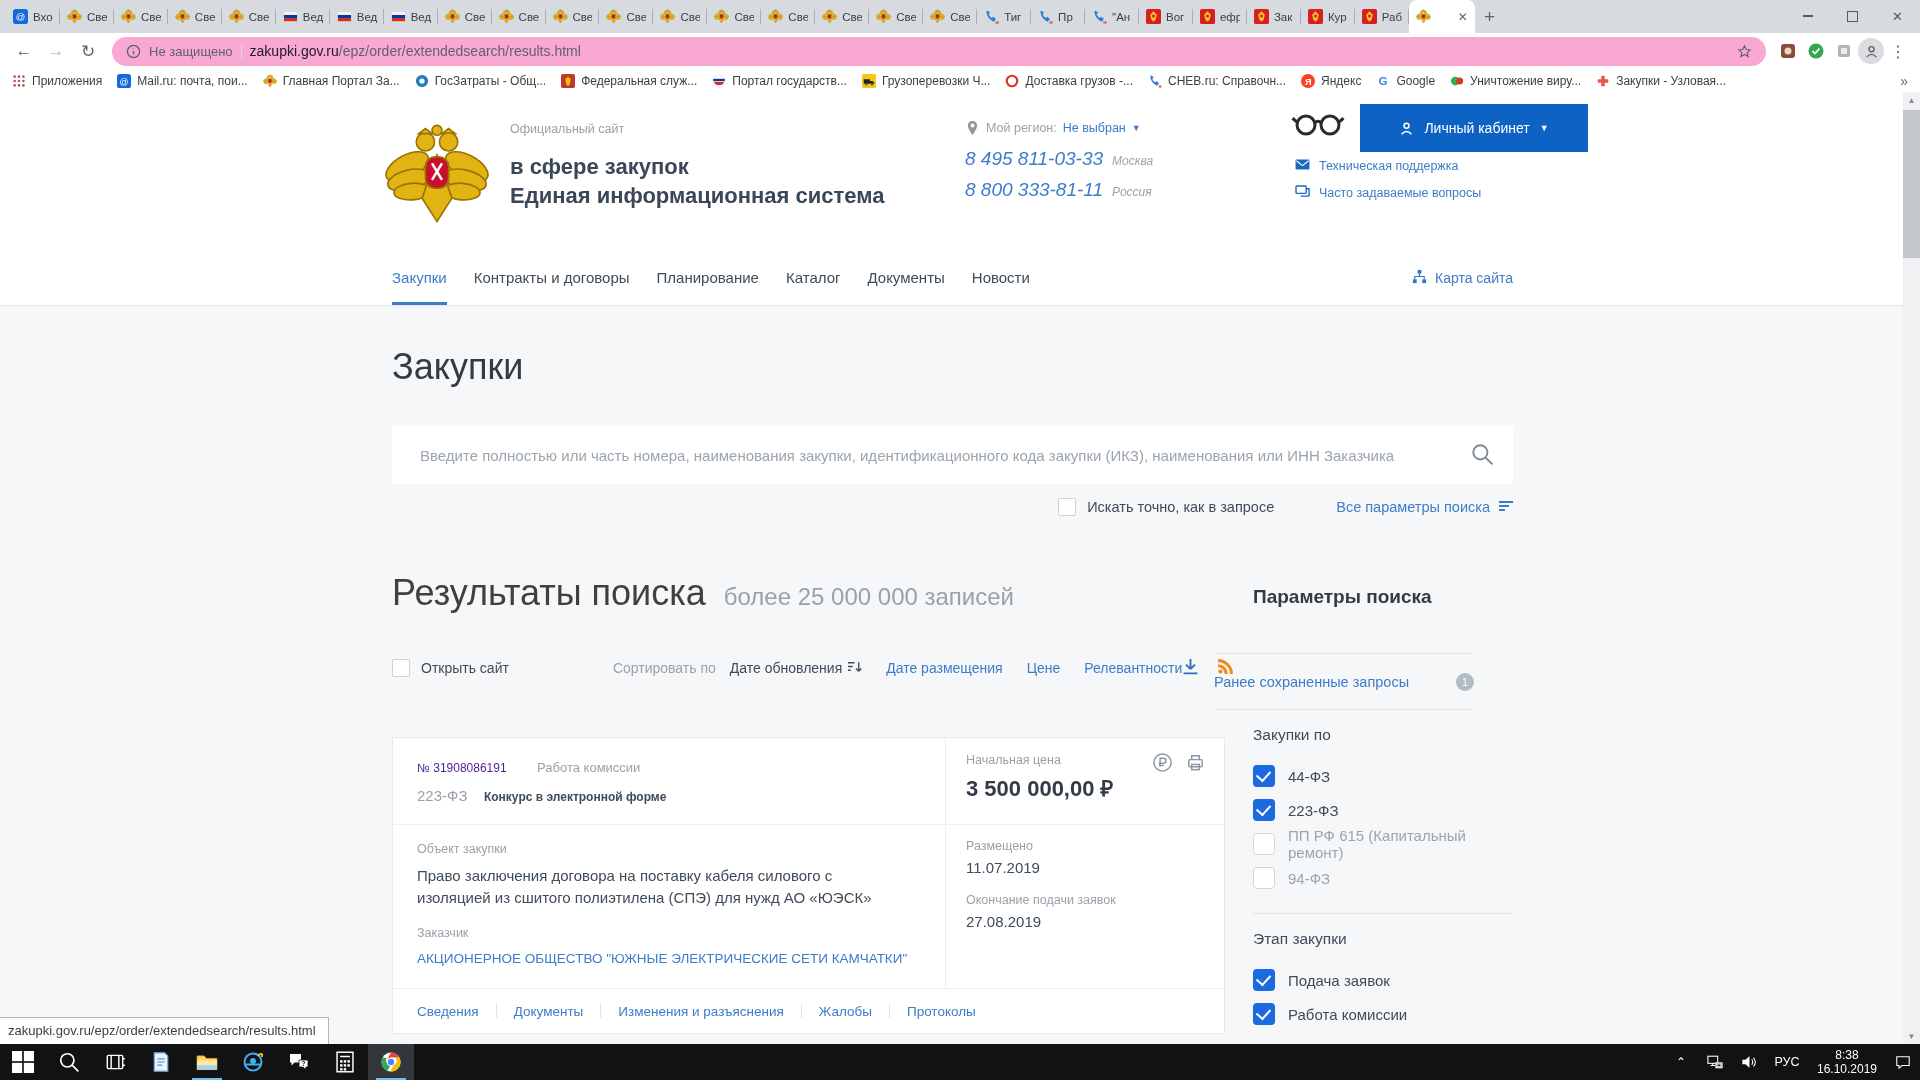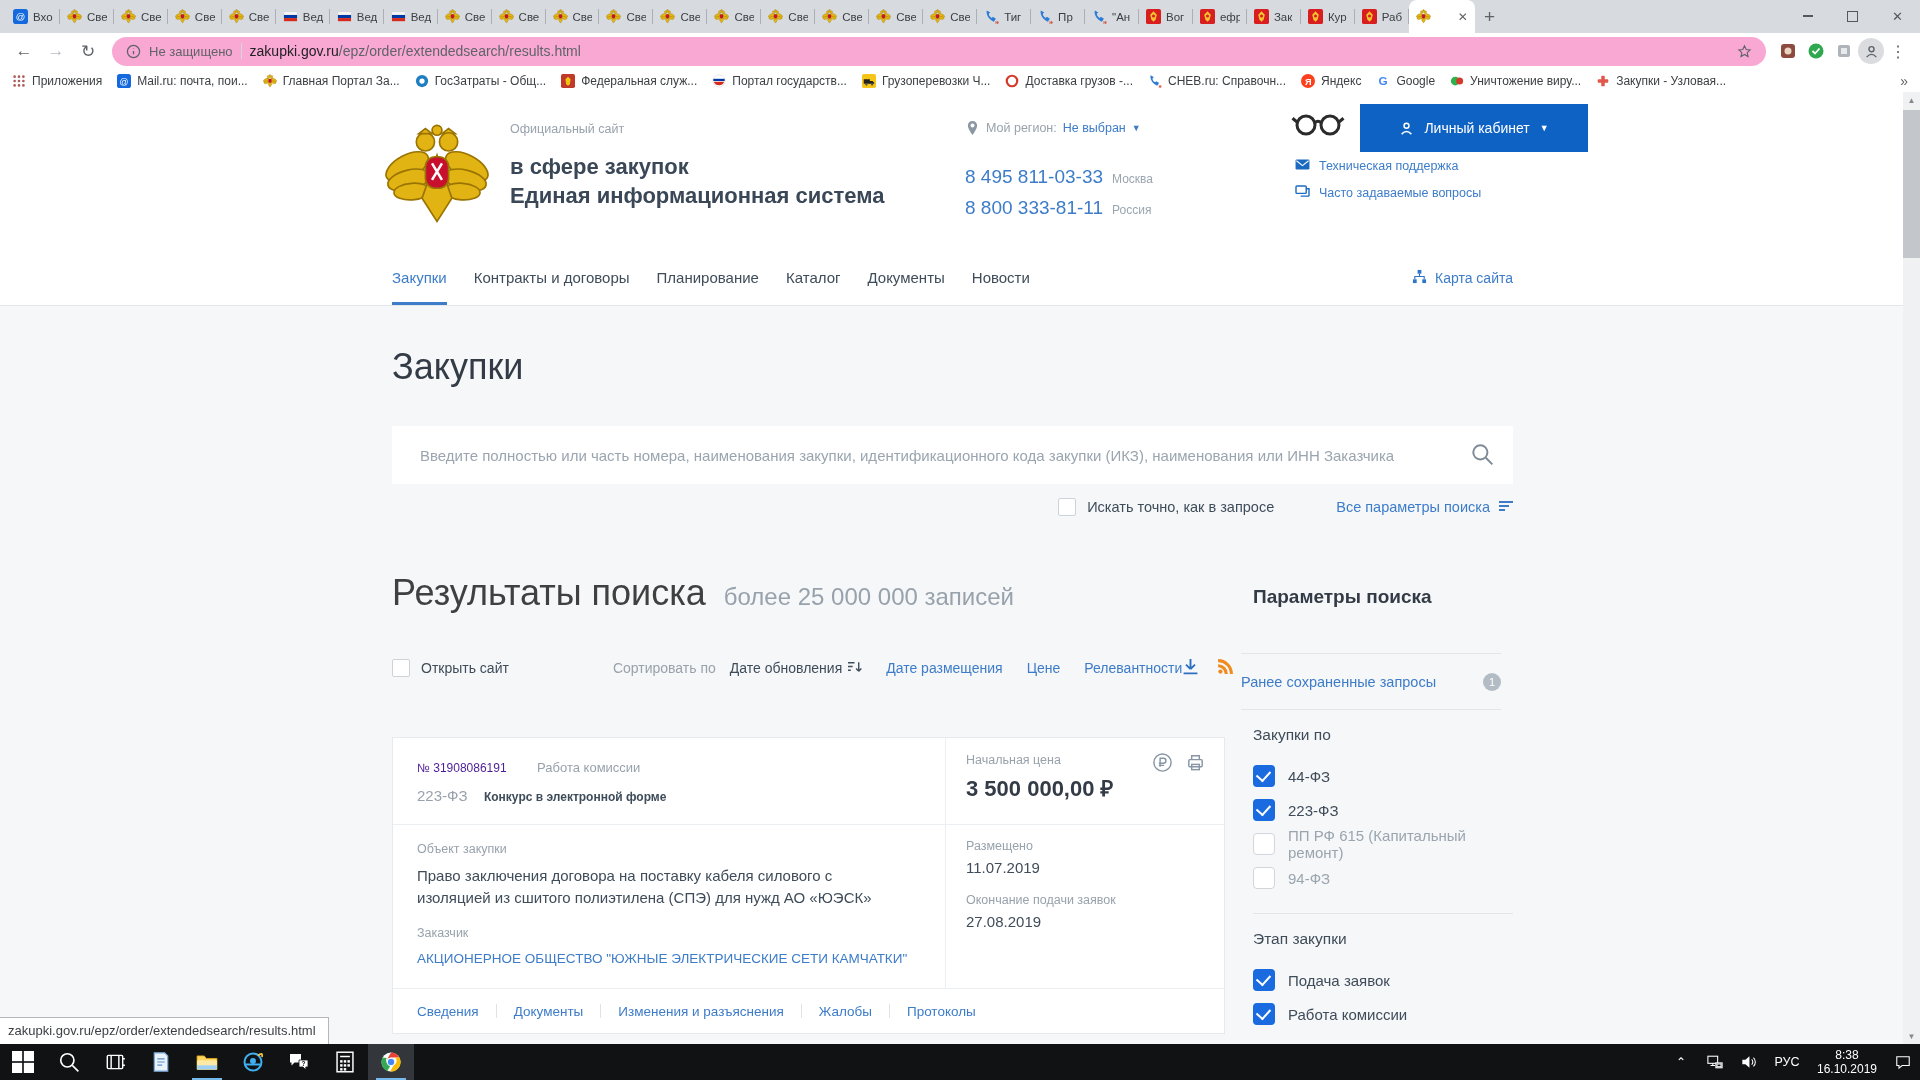--- a/index.html
+++ b/index.html
@@ -53,21 +53,21 @@
   .logo{position:absolute;left:-8px;top:24px;width:106px;height:118px;}
   .logo svg{width:100%;height:100%;}
   .official{position:absolute;left:118px;top:30px;font-size:12.5px;color:#98a2ac;}
   .site-title{position:absolute;left:118px;top:60px;font-size:22px;font-weight:bold;
               color:#3a4757;line-height:29px;}
   .region{position:absolute;left:573px;top:28px;font-size:12.5px;color:#98a2ac;
           display:flex;align-items:center;gap:6px;}
   .region .pin{width:13px;height:16px;}
   .region .val{color:#3d7cc9;}
   .region .car{color:#3d7cc9;font-size:9px;}
-  .phones{position:absolute;left:573px;top:74px;}
+  .phones{position:absolute;left:573px;top:56px;font-style:italic;}
   .phone-row{margin-bottom:9px;white-space:nowrap;}
   .phone-num{font-size:19px;color:#3d7cc9;}
   .phone-geo{font-size:12px;color:#9aa5af;margin-left:9px;}
   .glasses{position:absolute;left:899px;top:18px;width:54px;height:28px;}
   .cabinet{position:absolute;left:968px;top:12px;width:228px;height:48px;background:#0e62c4;
            color:#fff;display:flex;align-items:center;justify-content:center;gap:10px;font-size:14px;}
   .cabinet .car{font-size:9px;}
   .support{position:absolute;left:903px;top:66px;font-size:12.5px;}
   .sup-row{display:flex;align-items:center;gap:9px;color:#3d7cc9;margin-bottom:11px;white-space:nowrap;}
   .sup-row svg{width:15px;height:13px;}
@@ -105,21 +105,21 @@
             font-size:14px;white-space:nowrap;}
   .lots{display:flex;gap:11px;align-items:center;color:#3f4c59;}
   .sort-label{margin-left:104px;color:#98a2ac;}
   .sort-opts{display:flex;gap:24px;margin-left:14px;align-items:center;}
   .sort-opt{color:#3d7cc9;display:flex;align-items:center;gap:6px;}
   .sort-opt.active{color:#3f4c59;}
   .sort-opt svg{width:14px;height:12px;}
   .feed-icons{margin-left:auto;display:flex;gap:18px;align-items:center;}
   .feed-icons svg{width:17px;height:17px;}
 
-  .saved{position:absolute;top:347px;left:849px;width:260px;height:57px;box-sizing:border-box;
+  .saved{position:absolute;top:347px;left:822px;width:260px;height:57px;box-sizing:border-box;
          border-top:1px solid #e3e6e9;border-bottom:1px solid #e3e6e9;display:flex;align-items:center;}
   .saved-link{color:#3d7cc9;font-size:14.5px;}
   .badge{margin-left:auto;width:18px;height:18px;border-radius:50%;background:#b3bcc4;color:#fff;
          font-size:11px;display:flex;align-items:center;justify-content:center;}
 
   .filters{position:absolute;top:420px;left:861px;width:260px;font-size:15px;}
   .f-title{color:#3f4c59;font-size:15.5px;margin-bottom:15px;}
   .f-item{display:flex;align-items:center;gap:13px;height:34px;}
   .f-cb{width:22px;height:22px;border-radius:4px;box-sizing:border-box;flex:0 0 22px;position:relative;}
   .f-cb.on{background:#1b6be0;}

